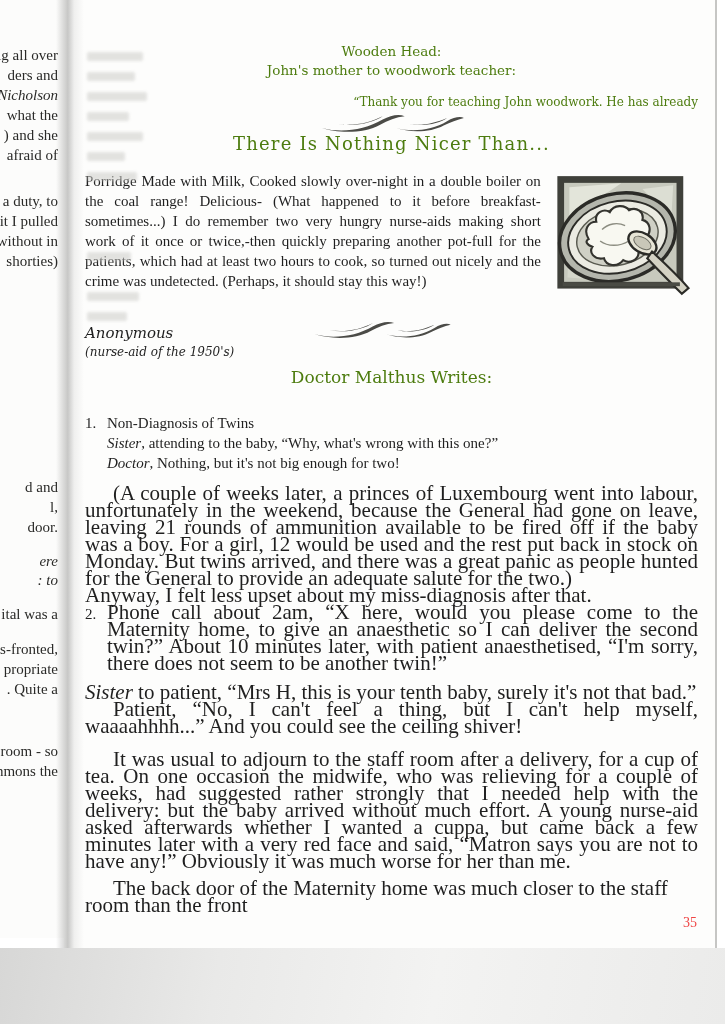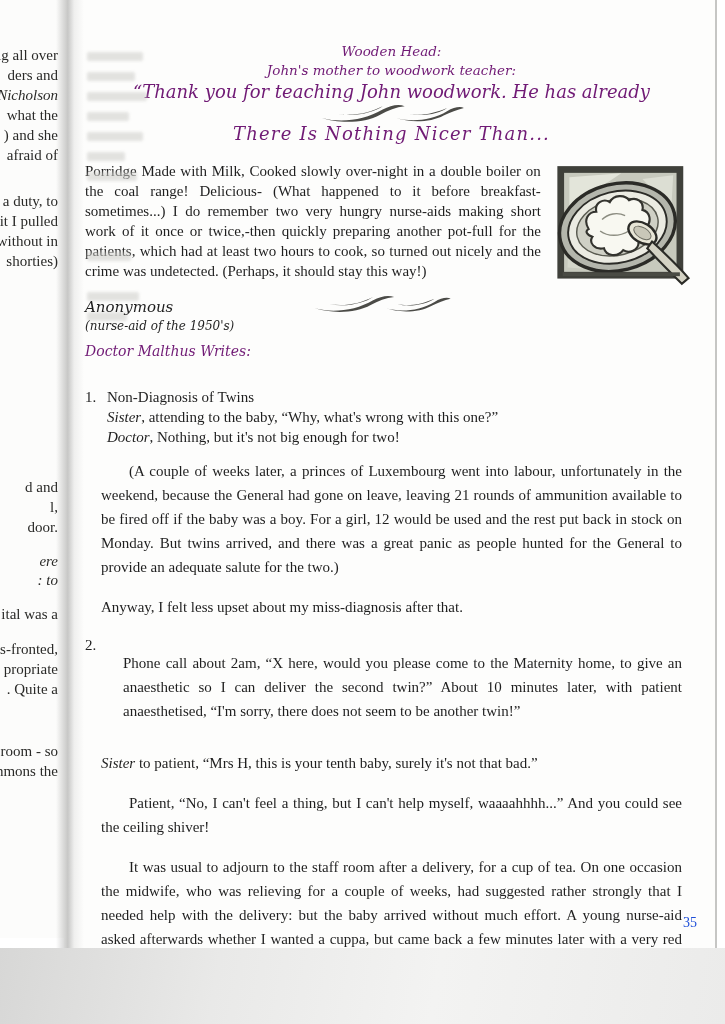--- a/index.html
+++ b/index.html
@@ -32,49 +32,49 @@
   }
   
   .page{
     position:absolute;left:64px;top:0;width:651px;height:948px;
     background:#fdfdfc;border-right:2px solid #c6c6c4;
   }
   .page-inner{position:absolute;left:21px;top:0;width:613px;}
   
   .ghost{position:absolute;left:2px;height:9px;background:#cdcdc9;opacity:.55;filter:blur(1.6px);border-radius:2px;}
   
-  .head{font-family:"DejaVu Serif", serif;font-style:italic;color:#701a75;}
+  .head{font-family:"DejaVu Serif", serif;color:#4d7c0f;}
   .hdr-block{margin-top:42px;text-align:center;font-size:13.5px;line-height:19px;}
-  .quote-block{margin-top:4px;text-align:center;font-size:18px;line-height:16px;}
+  .quote-block{margin-top:14px;text-align:right;font-size:12px;line-height:16px;}
   .flourish-wrap{margin-top:2px;text-align:center;height:21px;}
   .big-title{margin-top:0;text-align:center;font-size:18px;letter-spacing:1.2px;line-height:22px;}
   
   .body-txt{font-size:15px;line-height:20px;text-align:justify;}
   .porridge-row{margin-top:16px;display:flex;align-items:flex-start;}
   .porridge-row p{margin:0;width:468px;}
   .figure{margin-left:13px;margin-top:4px;width:148px;height:132px;}
-  .attr-row{position:relative;margin-top:0;height:42px;}
+  .attr-row{position:relative;margin-top:16px;height:42px;}
   .attr-name{font-family:"DejaVu Serif",serif;font-style:italic;font-size:15px;line-height:20px;}
   .attr-sub{font-family:"DejaVu Serif",serif;font-style:italic;font-size:12px;line-height:18px;}
   .attr-flourish{position:absolute;left:222px;top:-4px;}
-  .malthus-title{font-size:14px;line-height:20px;margin-top:2px;}
+  .malthus-title{text-align:center;font-size:17px;line-height:20px;margin-top:2px;}
   .list-item{display:flex;margin-top:0;}
   .li-num{width:22px;flex:none;font-size:15px;line-height:20px;}
   .li-body{flex:1;}
   .li-head{font-size:15px;line-height:20px;}
   .dia-line{font-size:15px;line-height:20px;}
   .sp{font-style:italic;}
-  .para{margin:16px;font-size:15px;line-height:24px;text-align:justify;}
+  .para{margin:0;font-size:21px;line-height:17px;text-align:justify;}
   .indent{text-indent:28px;}
   .mt-item1{margin-top:26px;}
   .mt-aside{margin-top:12px;}
   .mt-sister{margin-top:12px;}
   .mt-staff{margin-top:16px;}
   .mt-back{margin-top:10px;}
-  .page-num{position:absolute;top:915px;right:18px;font-size:14px;color:#1d4ed8;}
+  .page-num{position:absolute;top:915px;right:18px;font-size:14px;color:#ef4444;}
 </style>
 </head>
 <body>
 
 <div class="prev-strip" id="prev-strip">
     <div class="prev-frag" style="top: 46px;">ig all over</div>
     <div class="prev-frag" style="top: 66px; margin-left: 11px;">ders and</div>
     <div class="prev-frag it" style="top: 86px;">Nicholson</div>
     <div class="prev-frag" style="top: 106px;">what the</div>
     <div class="prev-frag" style="top: 126px;">) and she</div>

